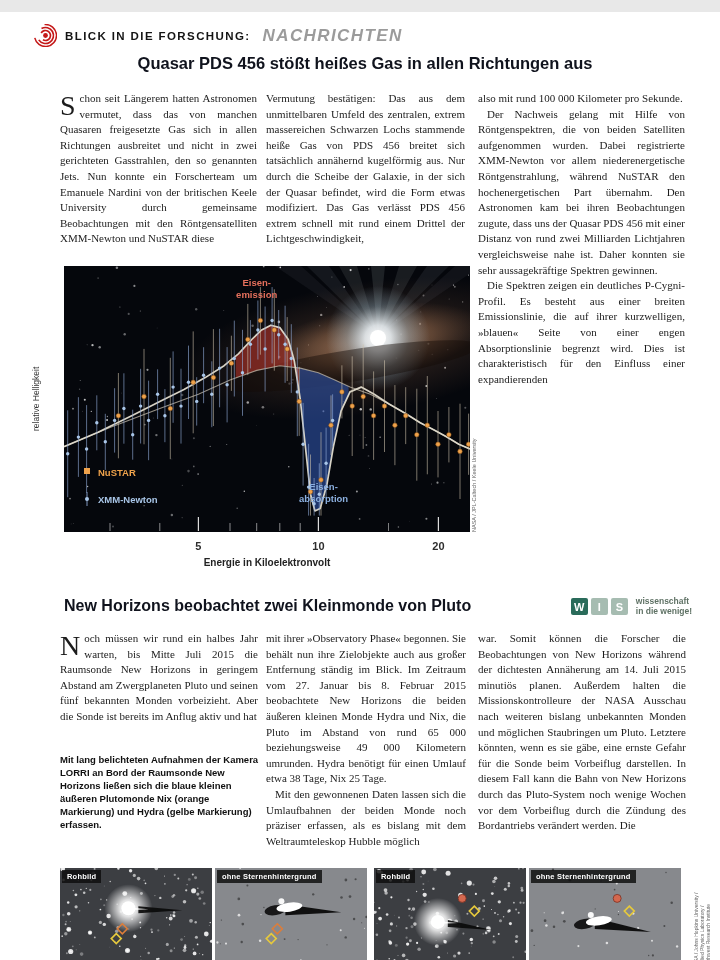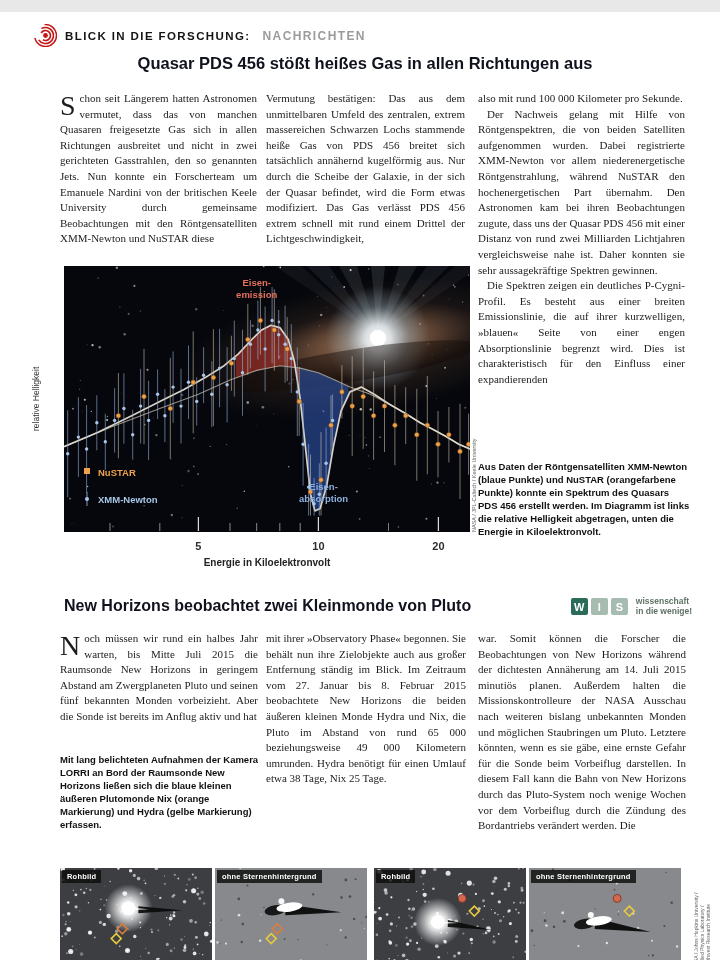--- a/index.html
+++ b/index.html
@@ -2,22 +2,22 @@
 <html lang="de"><head>
 <meta charset="utf-8">
 <style>
   html,body{margin:0;padding:0;background:#e8e8e8;}
   .page{position:relative;width:720px;height:960px;background:#ffffff;overflow:hidden;
         font-family:"Liberation Serif",serif;color:#1c1c1c;margin-top:12px;}
   
   .hdr{position:absolute;left:34px;top:12px;display:flex;align-items:center;gap:8px;}
   .hdr .brand{font-family:"Liberation Sans",sans-serif;font-weight:bold;font-size:11.5px;
         letter-spacing:1.4px;color:#141414;}
-  .hdr .section{font-family:"Liberation Sans",sans-serif;font-weight:bold;font-size:12px;
-        letter-spacing:1.4px;color:#9b9b9b;margin-left:4px;}
+  .hdr .section{font-family:"Liberation Sans",sans-serif;font-weight:bold;font-size:17px;
+        letter-spacing:1.4px;color:#9b9b9b;margin-left:4px;font-style:italic;}
   h1.title1{position:absolute;left:60px;top:42px;margin:0;width:610px;
         font-family:"Liberation Sans",sans-serif;font-size:16.5px;font-weight:bold;color:#10131d;text-align:center;}
   h2.title2{margin:0;font-family:"Liberation Sans",sans-serif;font-size:16px;font-weight:bold;color:#10131d;}
   
   .col{position:absolute;font-size:11px;line-height:15.6px;text-align:justify;hyphens:auto;}
   .col p{margin:0;}
   .col p.ind{text-indent:9px;}
   .dropcap{float:left;font-size:28px;line-height:25px;padding:2px 4px 0 0;font-weight:normal;}
   .c1a{left:60px;top:79px;width:197px;}
   .c1b{left:266px;top:79px;width:199px;}
@@ -386,41 +386,41 @@
         <text x="134.4" y="284" text-anchor="middle" fill="#2e2e2e" font-family="Liberation Sans,sans-serif" font-weight="bold" font-size="11">5</text>
         <line x1="254.4" y1="251" x2="254.4" y2="265" stroke="#e8e8e8" stroke-width="1.2" opacity="0.95"></line>
         <text x="254.4" y="284" text-anchor="middle" fill="#2e2e2e" font-family="Liberation Sans,sans-serif" font-weight="bold" font-size="11">10</text>
         <line x1="374.4" y1="251" x2="374.4" y2="265" stroke="#e8e8e8" stroke-width="1.2" opacity="0.95"></line>
         <text x="374.4" y="284" text-anchor="middle" fill="#2e2e2e" font-family="Liberation Sans,sans-serif" font-weight="bold" font-size="11">20</text>
       </svg>
   </div>
   <div class="xlabel">Energie in Kiloelektronvolt</div>
   <div class="figcredit">NASA / JPL-Caltech / Keele University</div>
 
-  <div class="caption cap1">Aus Daten der Röntgensatelliten XMM-Newton (blaue Punkte) und NuSTAR (orangefarbene Punkte) konnte ein Spektrum des Quasars PDS 456 erstellt werden. Im Diagramm ist links die relative Helligkeit abgetragen, unten die Energie in Kiloelektronvolt.</div>
 
   <div class="h2row">
     <h2 class="title2">New Horizons beobachtet zwei Kleinmonde von Pluto</h2>
     <div class="wis">
       <div class="wisbox" id="wisb0" style="background: rgb(42, 107, 90);">W</div>
       <div class="wisbox" id="wisb1" style="background: rgb(166, 188, 177);">I</div>
       <div class="wisbox" id="wisb2" style="background: rgb(166, 188, 177);">S</div>
       <div class="wistag">
         <span>wissenschaft</span><br>
         <span>in die wenige!</span>
       </div>
     </div>
   </div>
 
   <div class="col c2a">
     <p><span class="dropcap">N</span><span>och müssen wir rund ein halbes Jahr warten, bis Mitte Juli 2015 die Raumsonde New Horizons in geringem Abstand am Zwergplaneten Pluto und seinen fünf bekannten Monden vorbeizieht. Aber die Sonde ist bereits im Anflug aktiv und hat</span></p>
   </div>
   <div class="caption cap2">Mit lang belichteten Aufnahmen der Kamera LORRI an Bord der Raumsonde New Horizons ließen sich die blaue kleinen äußeren Plutomonde Nix (orange Markierung) und Hydra (gelbe Markierung) erfassen.</div>
   <div class="col c2b">
     <p>mit ihrer »Observatory Phase« begonnen. Sie behält nun ihre Zielobjekte auch aus großer Entfernung ständig im Blick. Im Zeitraum vom 27. Januar bis 8. Februar 2015 beobachtete New Horizons die beiden äußeren kleinen Monde Hydra und Nix, die Pluto im Abstand von rund 65 000 beziehungsweise 49 000 Kilometern umrunden. Hydra benötigt für einen Umlauf etwa 38 Tage, Nix 25 Tage.</p>
+    <p class="ind">Mit den gewonnenen Daten lassen sich die Umlaufbahnen der beiden Monde noch präziser erfassen, als es bislang mit dem Weltraumteleskop Hubble möglich</p>
   </div>
   <div class="col c2c">
     <p>war. Somit können die Forscher die Beobachtungen von New Horizons während der dichtesten Annäherung am 14. Juli 2015 minutiös planen. Außerdem halten die Missionskontrolleure der NASA Ausschau nach weiteren bislang unbekannten Monden und möglichen Staubringen um Pluto. Letztere könnten, wenn es sie gäbe, eine ernste Gefahr für die Sonde beim Vorbeiflug darstellen. In diesem Fall kann die Bahn von New Horizons durch das Pluto-System noch wenige Wochen vor dem Vorbeiflug durch die Zündung des Bordantriebs verändert werden. Die</p>
   </div>
 
   <div class="strip">
     <div class="panel m1">
       <svg class="psvg" width="152" height="98">
           <defs>
             <radialGradient id="pb0">

